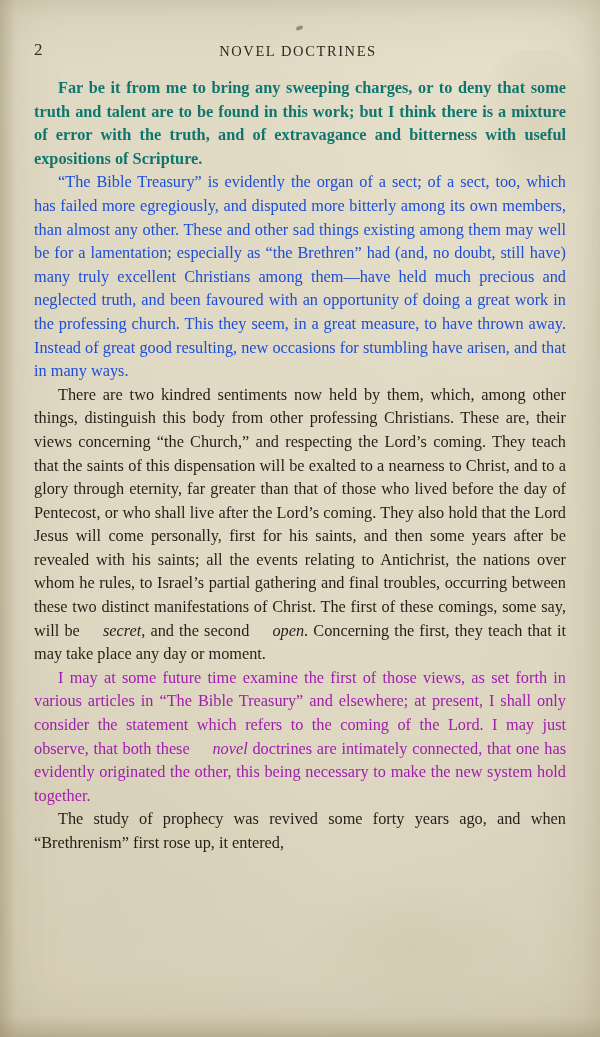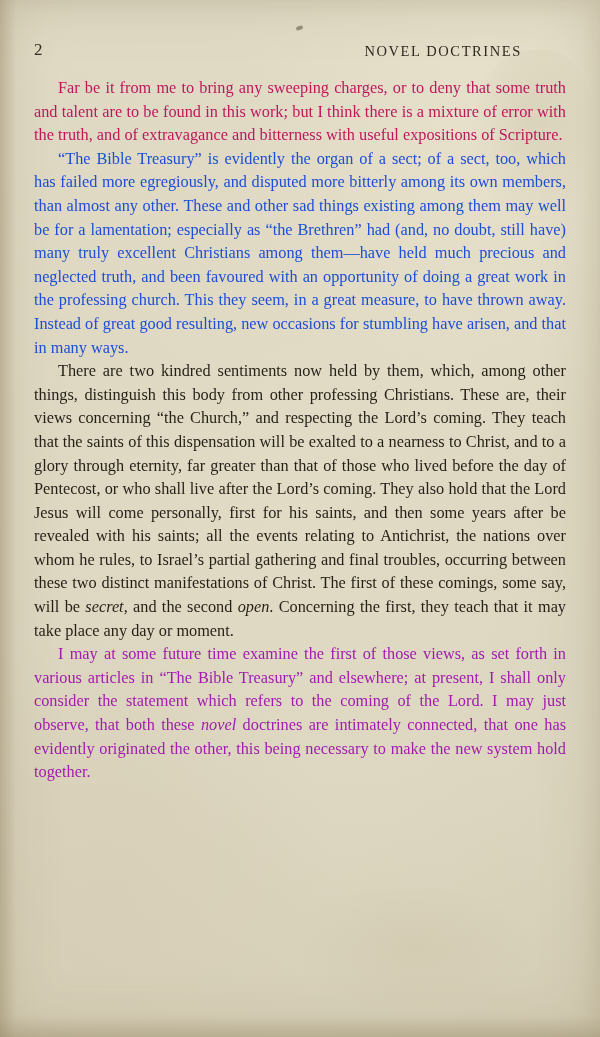--- a/index.html
+++ b/index.html
@@ -59,21 +59,21 @@
     color: #2e2a21;
   }
   .folio {
     font-size: 17px;
     width: 40px;
     letter-spacing: 0.5px;
     color: #322d23;
   }
   .head-title {
     flex: 1;
-    text-align: right;
+    text-align: center;
     font-size: 14.5px;
     letter-spacing: 1.6px;
     text-transform: uppercase;
     color: #2f2a21;
     padding-right: 44px;
   }
   .head-mark {
     position: absolute;
     left: 296px;
     top: 26px;
@@ -91,23 +91,24 @@
     text-justify: inter-word;
     color: #241f17;
     -webkit-font-smoothing: antialiased;
   }
   .body-text p {
     margin: 0;
     text-indent: 24px;
   }
   .body-text p .it {
     font-style: italic;
+    margin-left: 18px;
   }
   
-  .body-text p:nth-child(1) { color: #be185d; }
+  .body-text p:nth-child(1) { color: #0f766e; font-weight: bold; }
   .body-text p:nth-child(2) { color: #1d4ed8; }
   .body-text p:nth-child(3) { color: #241f17; }
   .body-text p:nth-child(4) { color: #a21caf; }
   .body-text p:nth-child(5) { color: #241e16; }
   .edge-left {
     position: absolute;
     left: 0; top: 0; bottom: 0;
     width: 16px;
     background: linear-gradient(90deg, rgba(150,134,98,0.28), rgba(150,134,98,0));
     pointer-events: none;
@@ -133,19 +134,20 @@
     <div class="folio">2</div>
     <div class="head-title">NOVEL DOCTRINES</div>
   </div>
   <div class="head-mark"></div>
 
   <div class="body-text">
     <p>Far be it from me to bring any sweeping charges, or to deny that some truth and talent are to be found in this work; but I think there is a mixture of error with the truth, and of extravagance and bitterness with useful expositions of Scripture.</p>
     <p>“The Bible Treasury” is evidently the organ of a sect; of a sect, too, which has failed more egregiously, and disputed more bitterly among its own members, than almost any other. These and other sad things existing among them may well be for a lamentation; especially as “the Brethren” had (and, no doubt, still have) many truly excellent Christians among them—have held much precious and neglected truth, and been favoured with an opportunity of doing a great work in the professing church. This they seem, in a great measure, to have thrown away. Instead of great good resulting, new occasions for stumbling have arisen, and that in many ways.</p>
     <p><span>There are two kindred sentiments now held by them, which, among other things, distinguish this body from other professing Christians. These are, their views concerning “the Church,” and respecting the Lord’s coming. They teach that the saints of this dispensation will be exalted to a nearness to Christ, and to a glory through eternity, far greater than that of those who lived before the day of Pentecost, or who shall live after the Lord’s coming. They also hold that the Lord Jesus will come personally, first for his saints, and then some years after be revealed with his saints; all the events relating to Antichrist, the nations over whom he rules, to Israel’s partial gathering and final troubles, occurring between these two distinct manifestations of Christ. The first of these comings, some say, will be <span class="it">secret</span>, and the second <span class="it">open</span>. Concerning the first, they teach that it may take place any day or moment.</span></p>
     <p><span>I may at some future time examine the first of those views, as set forth in various articles in “The Bible Treasury” and elsewhere; at present, I shall only consider the statement which refers to the coming of the Lord. I may just observe, that both these <span class="it">novel</span> doctrines are intimately connected, that one has evidently originated the other, this being necessary to make the new system hold together.</span></p>
+    <p>The study of prophecy was revived some forty years ago, and when “Brethrenism” first rose up, it entered,</p>
   </div>
 
 </div>
 
 <div class="edge-left"></div>
 <div class="edge-bottom"></div>
 <div class="vignette"></div>
 
 </body></html>

